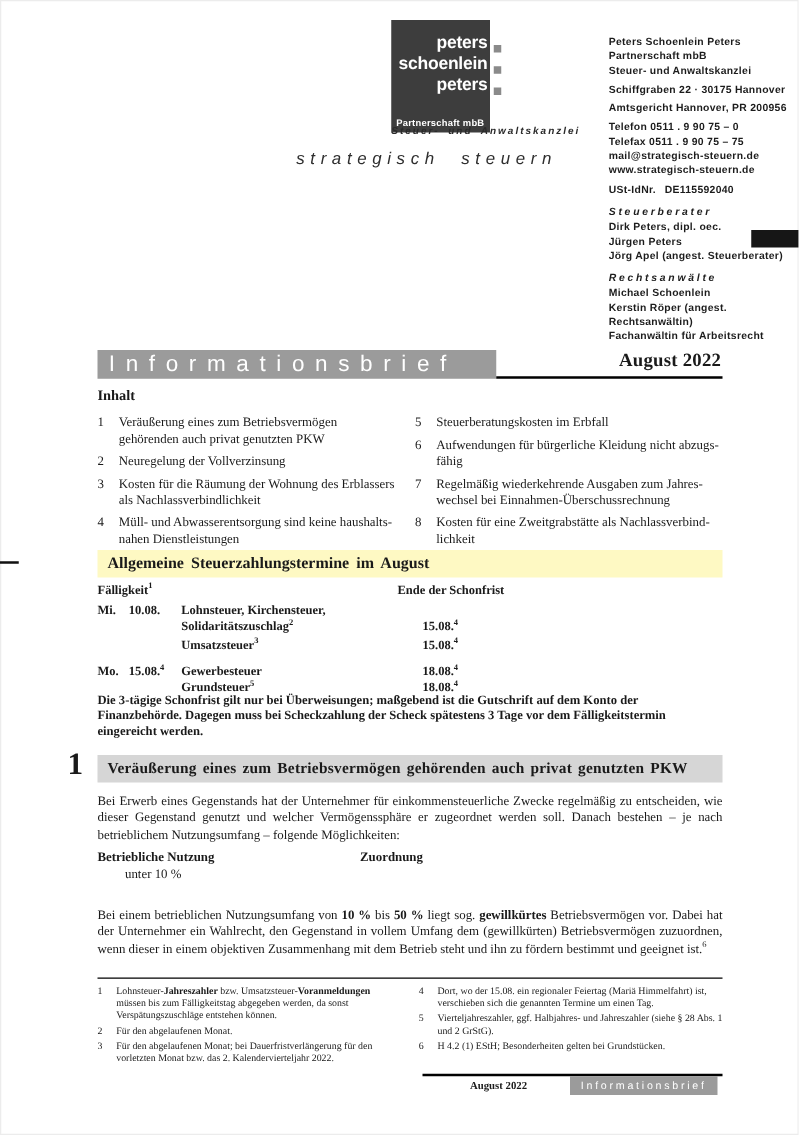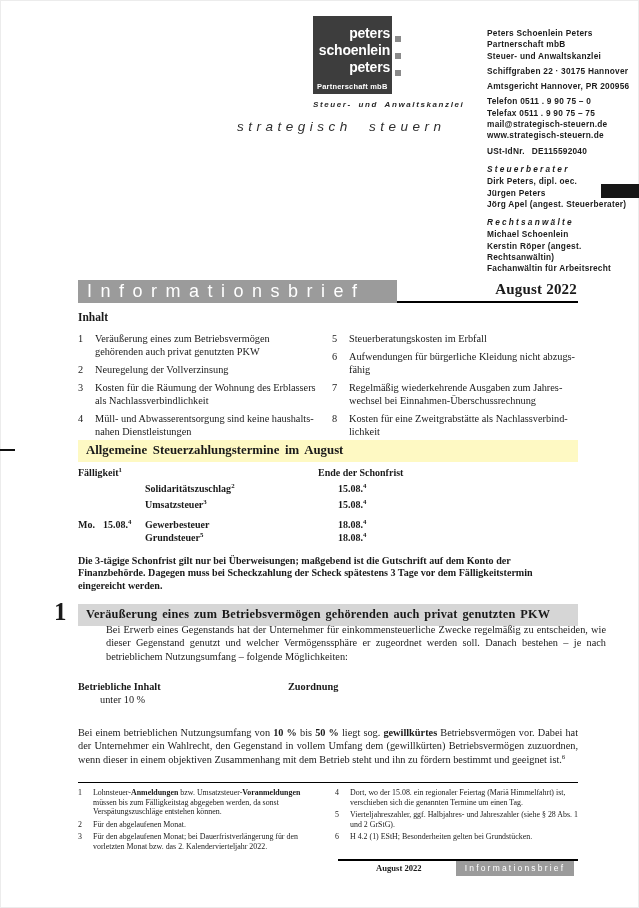--- a/index.html
+++ b/index.html
@@ -5,21 +5,21 @@
 <style>
   html,body{margin:0;padding:0;background:#fff;}
   body{width:639px;height:908px;position:relative;font-family:"Liberation Serif","DejaVu Serif",serif;color:#1a1a1a;}
   .page{position:absolute;inset:0;width:639px;height:908px;background:#fff;overflow:hidden;box-shadow:inset 0 0 0 1px #ececec;}
 
   
   .fold-mark{position:absolute;left:0;top:449px;width:15px;height:2px;background:#111;}
   .print-mark{position:absolute;right:0;top:184px;width:38px;height:14px;background:#161616;}
 
   
-  .logo-box{position:absolute;left:313px;top:16px;width:79px;height:78px;background:#3d3d3d;}
+  .logo-box{position:absolute;left:313px;top:16px;width:79px;height:90px;background:#3d3d3d;}
   .logo-lines{position:absolute;right:2px;top:9px;text-align:right;color:#fff;
     font-family:"Liberation Sans","DejaVu Sans",sans-serif;font-weight:bold;font-size:14px;line-height:17px;letter-spacing:-0.2px;}
   .logo-partner{position:absolute;left:4px;bottom:3px;color:#fff;font-family:"Liberation Sans","DejaVu Sans",sans-serif;
     font-weight:bold;font-size:7.5px;letter-spacing:0.2px;}
   .sq{position:absolute;width:6px;height:6px;background:#8a8a8a;left:395px;}
   .sq1{top:36px}.sq2{top:53px}.sq3{top:70px}
   .logo-tagline{position:absolute;left:313px;top:100px;width:170px;font-family:"Liberation Sans","DejaVu Sans",sans-serif;
     font-weight:bold;font-style:italic;font-size:8px;letter-spacing:1.6px;word-spacing:3px;color:#2a2a2a;white-space:nowrap;}
   .slogan{position:absolute;left:237px;top:119px;font-family:"Liberation Sans","DejaVu Sans",sans-serif;
     font-style:italic;font-size:13.5px;letter-spacing:4.5px;word-spacing:9px;color:#2e2e2e;white-space:nowrap;}
@@ -64,21 +64,21 @@
   sup{font-size:6.8px;line-height:0;}
 
   .termine-note{top:275px;font-weight:bold;font-size:10.1px;line-height:12.4px;}
 
   .sec1-head{top:324px;}
   .sec-num{position:absolute;left:-24px;top:-6px;font-size:25px;font-weight:bold;}
   .sec-title-bar{background:#d6d6d6;font-weight:bold;font-size:12.3px;letter-spacing:0.2px;word-spacing:1.5px;
     padding:3px 4px 4px 8px;}
 
   .body-par{font-size:10.3px;line-height:13.4px;text-align:justify;margin:0;}
-  .p1{top:343px;margin-left:28px;}
+  .p1{top:355px;}
   .p2{top:446px;}
   .b{font-weight:bold;}
 
   .mini-table{top:400px;font-size:10.3px;line-height:13.4px;}
   .mini-row{display:grid;grid-template-columns:167px 1fr;}
   .mini-h{font-weight:bold;}
   .mini-h2{padding-left:43px;font-family:Liberation Serif, serif;}
   .mini-c1{padding-left:22px;}
 
   .footnotes{top:502px;background:#fff;border-top:1.5px solid #000;padding-top:5px;display:flex;}
@@ -198,20 +198,26 @@
     </div>
 
     <div class="section-bar termine-bar">Allgemeine Steuerzahlungstermine im August</div>
 
     <div class="termine-table">
       <div class="thead">
         <span><span>Fälligkeit</span><sup>1</sup></span>
         <span>Ende der Schonfrist</span>
       </div>
       <div class="trow">
+        <span>Mi.</span>
+        <span><span>10.08.</span><sup></sup></span>
+        <span><span>Lohnsteuer, Kirchensteuer,</span><sup></sup></span>
+        <span><span></span><sup></sup></span>
+      </div>
+      <div class="trow">
         <span></span>
         <span><span></span><sup></sup></span>
         <span><span>Solidaritätszuschlag</span><sup>2</sup></span>
         <span><span>15.08.</span><sup>4</sup></span>
       </div>
       <div class="trow gap-sm">
         <span></span>
         <span><span></span><sup></sup></span>
         <span><span>Umsatzsteuer</span><sup>3</sup></span>
         <span><span>15.08.</span><sup>4</sup></span>
@@ -234,35 +240,35 @@
 
     <div class="sec1-head">
       <span class="sec-num">1</span>
       <div class="sec-title-bar">Veräußerung eines zum Betriebsvermögen gehörenden auch privat genutzten PKW</div>
     </div>
 
     <p class="body-par p1">Bei Erwerb eines Gegenstands hat der Unternehmer für einkommensteuerliche Zwecke regelmäßig zu ent­scheiden, wie dieser Gegenstand genutzt und welcher Vermögenssphäre er zugeordnet werden soll. Danach bestehen – je nach betrieblichem Nutzungsumfang – folgende Möglichkeiten:</p>
 
     <div class="mini-table">
       <div class="mini-row">
-        <span class="mini-h">Betriebliche Inhalt</span>
+        <span class="mini-h">Betriebliche Nutzung</span>
         <span class="mini-h mini-h2">Zuordnung</span>
       </div>
       <div class="mini-row">
         <span class="mini-c1">unter 10 %</span>
       </div>
     </div>
 
     <p class="body-par p2"><span>Bei einem betrieblichen Nutzungsumfang von </span><span class="b">10 %</span><span> bis </span><span class="b">50 %</span><span> liegt sog. </span><span class="b">gewillkürtes</span><span> Betriebsvermögen vor. Dabei hat der Unternehmer ein Wahlrecht, den Gegenstand in vollem Umfang dem (gewillkürten) Betriebs­vermögen zuzuordnen, wenn dieser in einem objektiven Zusammenhang mit dem Betrieb steht und ihn zu fördern bestimmt und geeignet ist.</span><sup>6</sup></p>
 
     <div class="footnotes">
       <div class="fn-col-left">
         <div class="fn">
           <span class="fn-num">1</span>
-          <span class="fn-text"><span>Lohnsteuer-</span><span class="b">Anmeldungen</span><span> bzw. Umsatzsteuer-</span><span class="b">Voranmeldun­gen</span><span> müssen bis zum Fälligkeitstag abgegeben werden, da sonst Verspätungszuschläge entstehen können.</span></span>
+          <span class="fn-text"><span>Lohnsteuer-</span><span class="b">Jahreszahler</span><span> bzw. Umsatzsteuer-</span><span class="b">Voranmeldun­gen</span><span> müssen bis zum Fälligkeitstag abgegeben werden, da sonst Verspätungszuschläge entstehen können.</span></span>
         </div>
         <div class="fn">
           <span class="fn-num">2</span>
           <span class="fn-text">Für den abgelaufenen Monat.</span>
         </div>
         <div class="fn">
           <span class="fn-num">3</span>
           <span class="fn-text">Für den abgelaufenen Monat; bei Dauerfristverlängerung für den vorletzten Monat bzw. das 2. Kalendervierteljahr 2022.</span>
         </div>
       </div>

